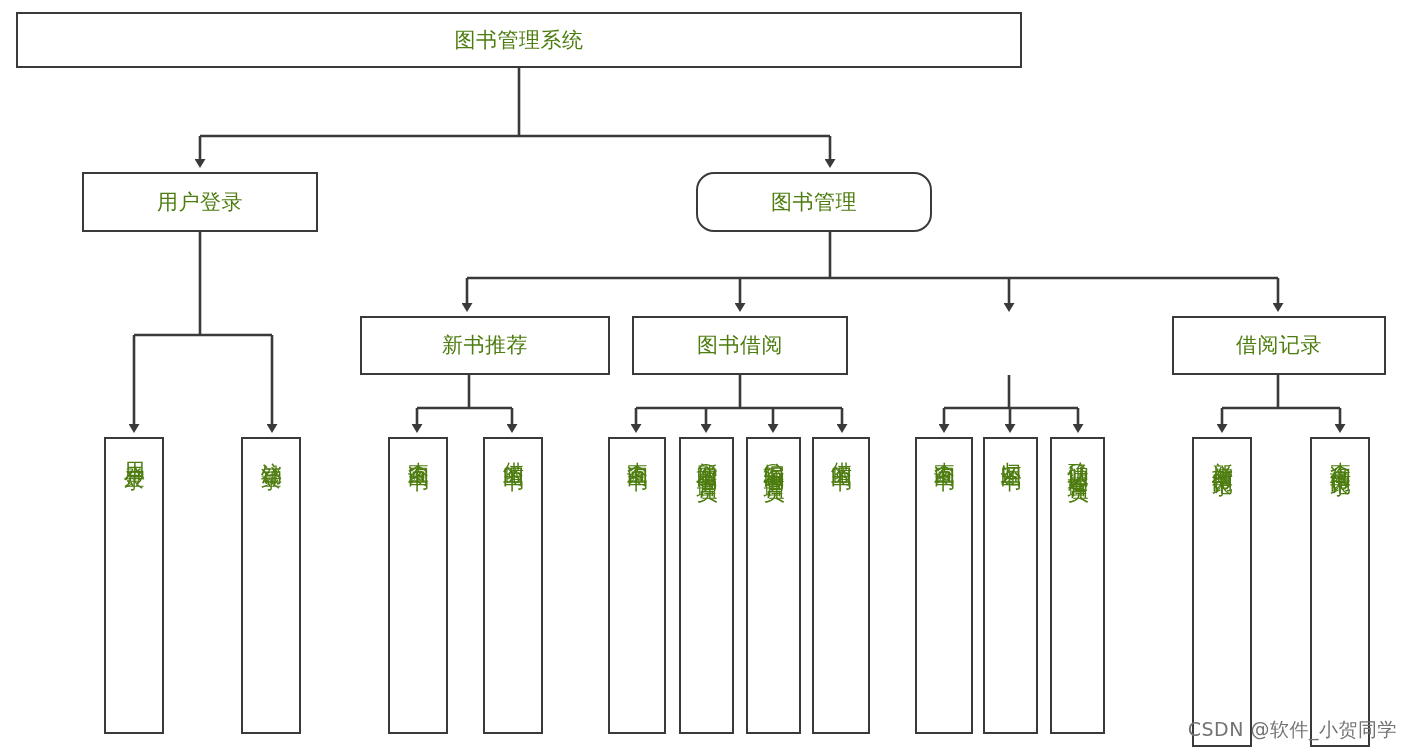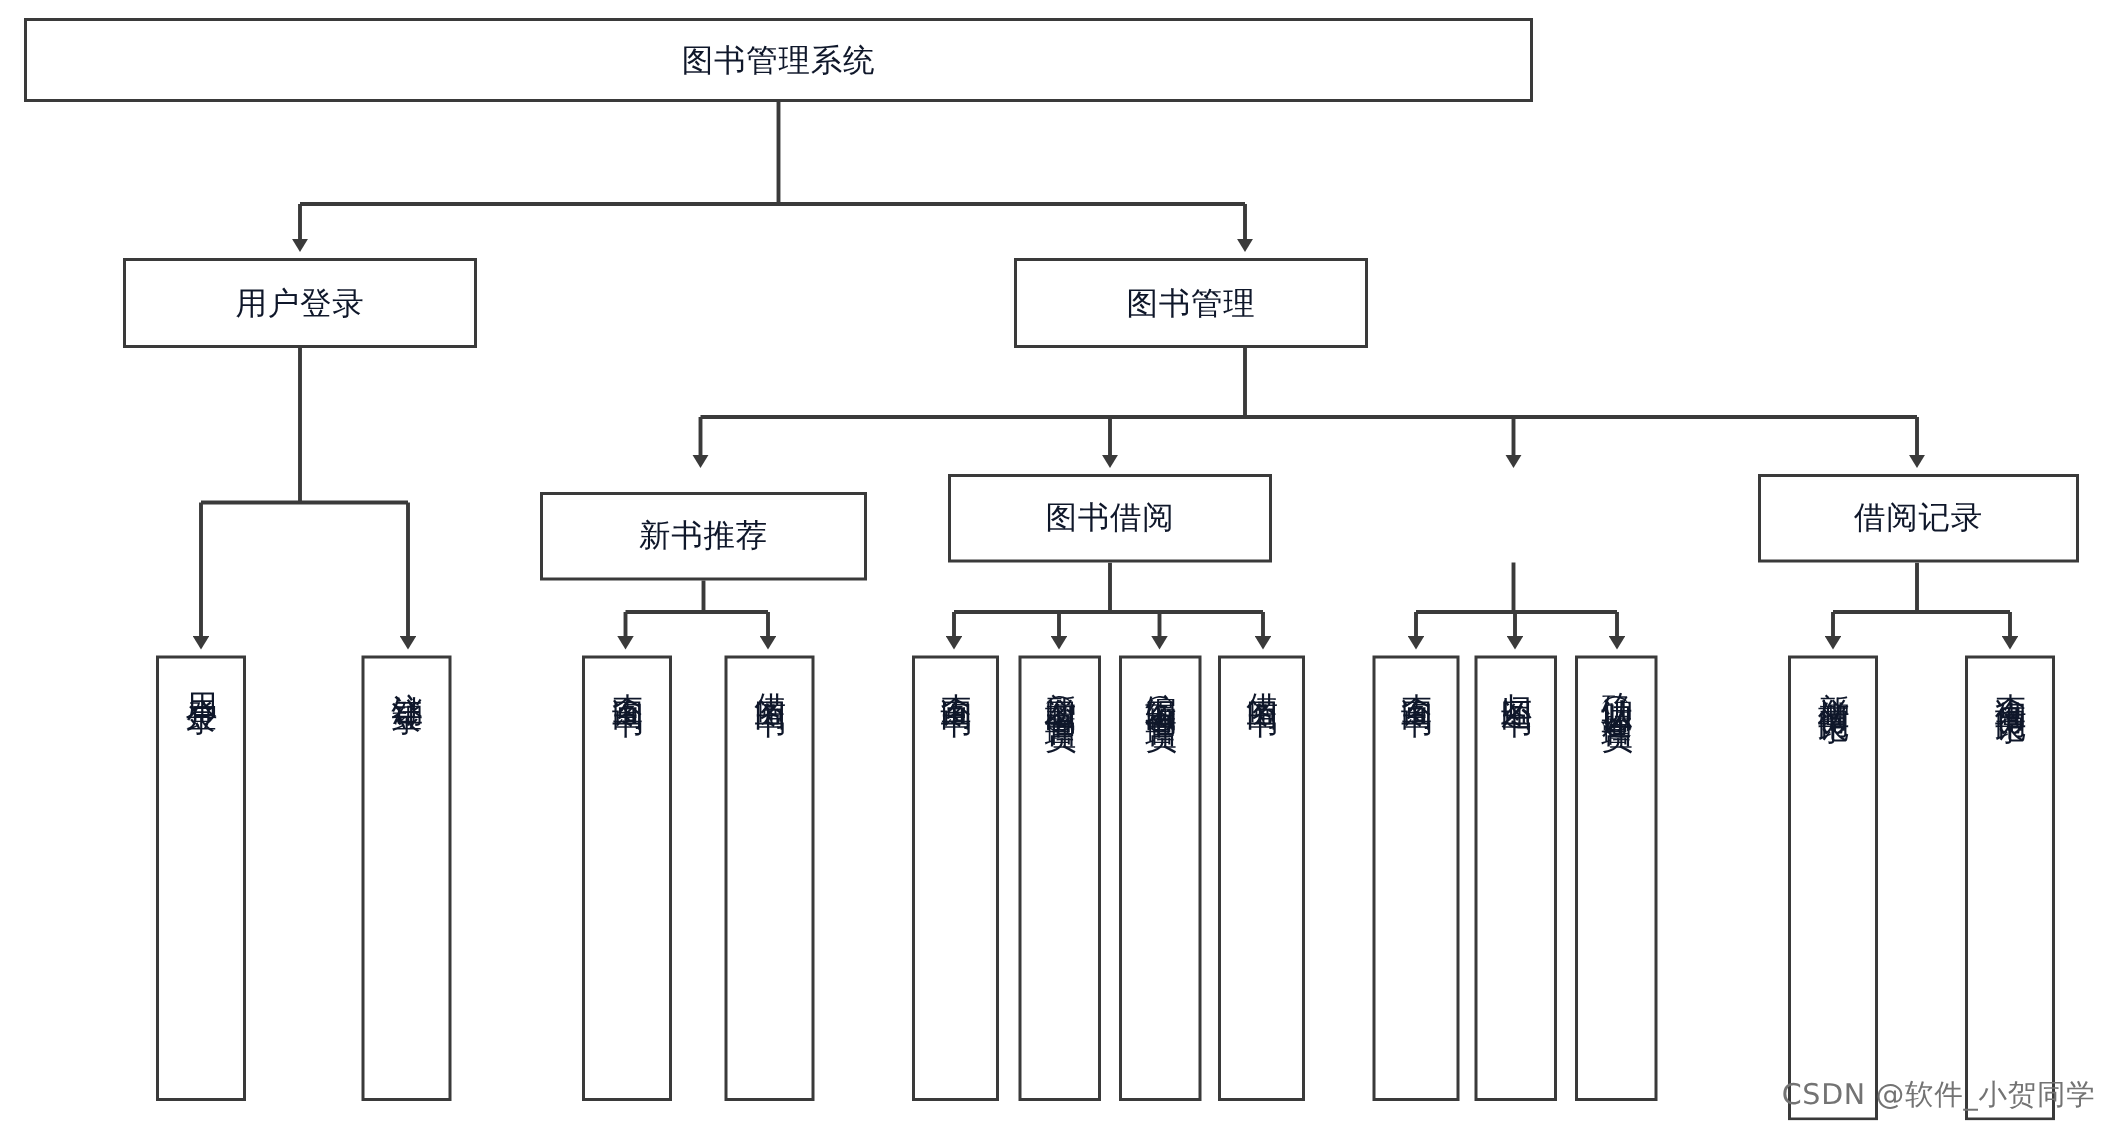--- a/index.html
+++ b/index.html
@@ -30,21 +30,21 @@
     box-sizing: border-box;
     background: #ffffff;
     border: 2.5px solid #3a3a3a;
     display: flex;
     align-items: center;
     justify-content: center;
     z-index: 3;
   }
   .node-label {
     font-size: 21px;
-    color: #0f172a;
+    color: #4d7c0f;
     line-height: 1.18;
     letter-spacing: 0.5px;
     text-align: center;
     white-space: nowrap;
   }
   
   .leaf-box .node-label {
     writing-mode: vertical-rl;
     text-orientation: upright;
     white-space: normal;
@@ -125,25 +125,25 @@
     </g>
   </svg>
 
   <div class="node-box" style="left:16px; top:12px; width:1006px; height:56px;">
     <span class="node-label">图书管理系统</span>
   </div>
 
   <div class="node-box" style="left:82px; top:172px; width:236px; height:60px;">
     <span class="node-label">用户登录</span>
   </div>
-  <div class="node-box" style="left:676px; top:172px; width:236px; height:60px;">
+  <div class="node-box" style="left:696px; top:172px; width:236px; height:60px;border-radius:18px;">
     <span class="node-label">图书管理</span>
   </div>
 
-  <div class="node-box" style="left:360px; top:316px; width:218px; height:59px;margin-top:12px;">
+  <div class="node-box" style="left:360px; top:316px; width:250px; height:59px;">
     <span class="node-label">新书推荐</span>
   </div>
   <div class="node-box" style="left:632px; top:316px; width:216px; height:59px;">
     <span class="node-label">图书借阅</span>
   </div>
   <div class="node-box" style="left:1172px; top:316px; width:214px; height:59px;">
     <span class="node-label">借阅记录</span>
   </div>
 
   <div class="node-box leaf-box" style="left:104px; top:437px; width:60px; height:297px;">

